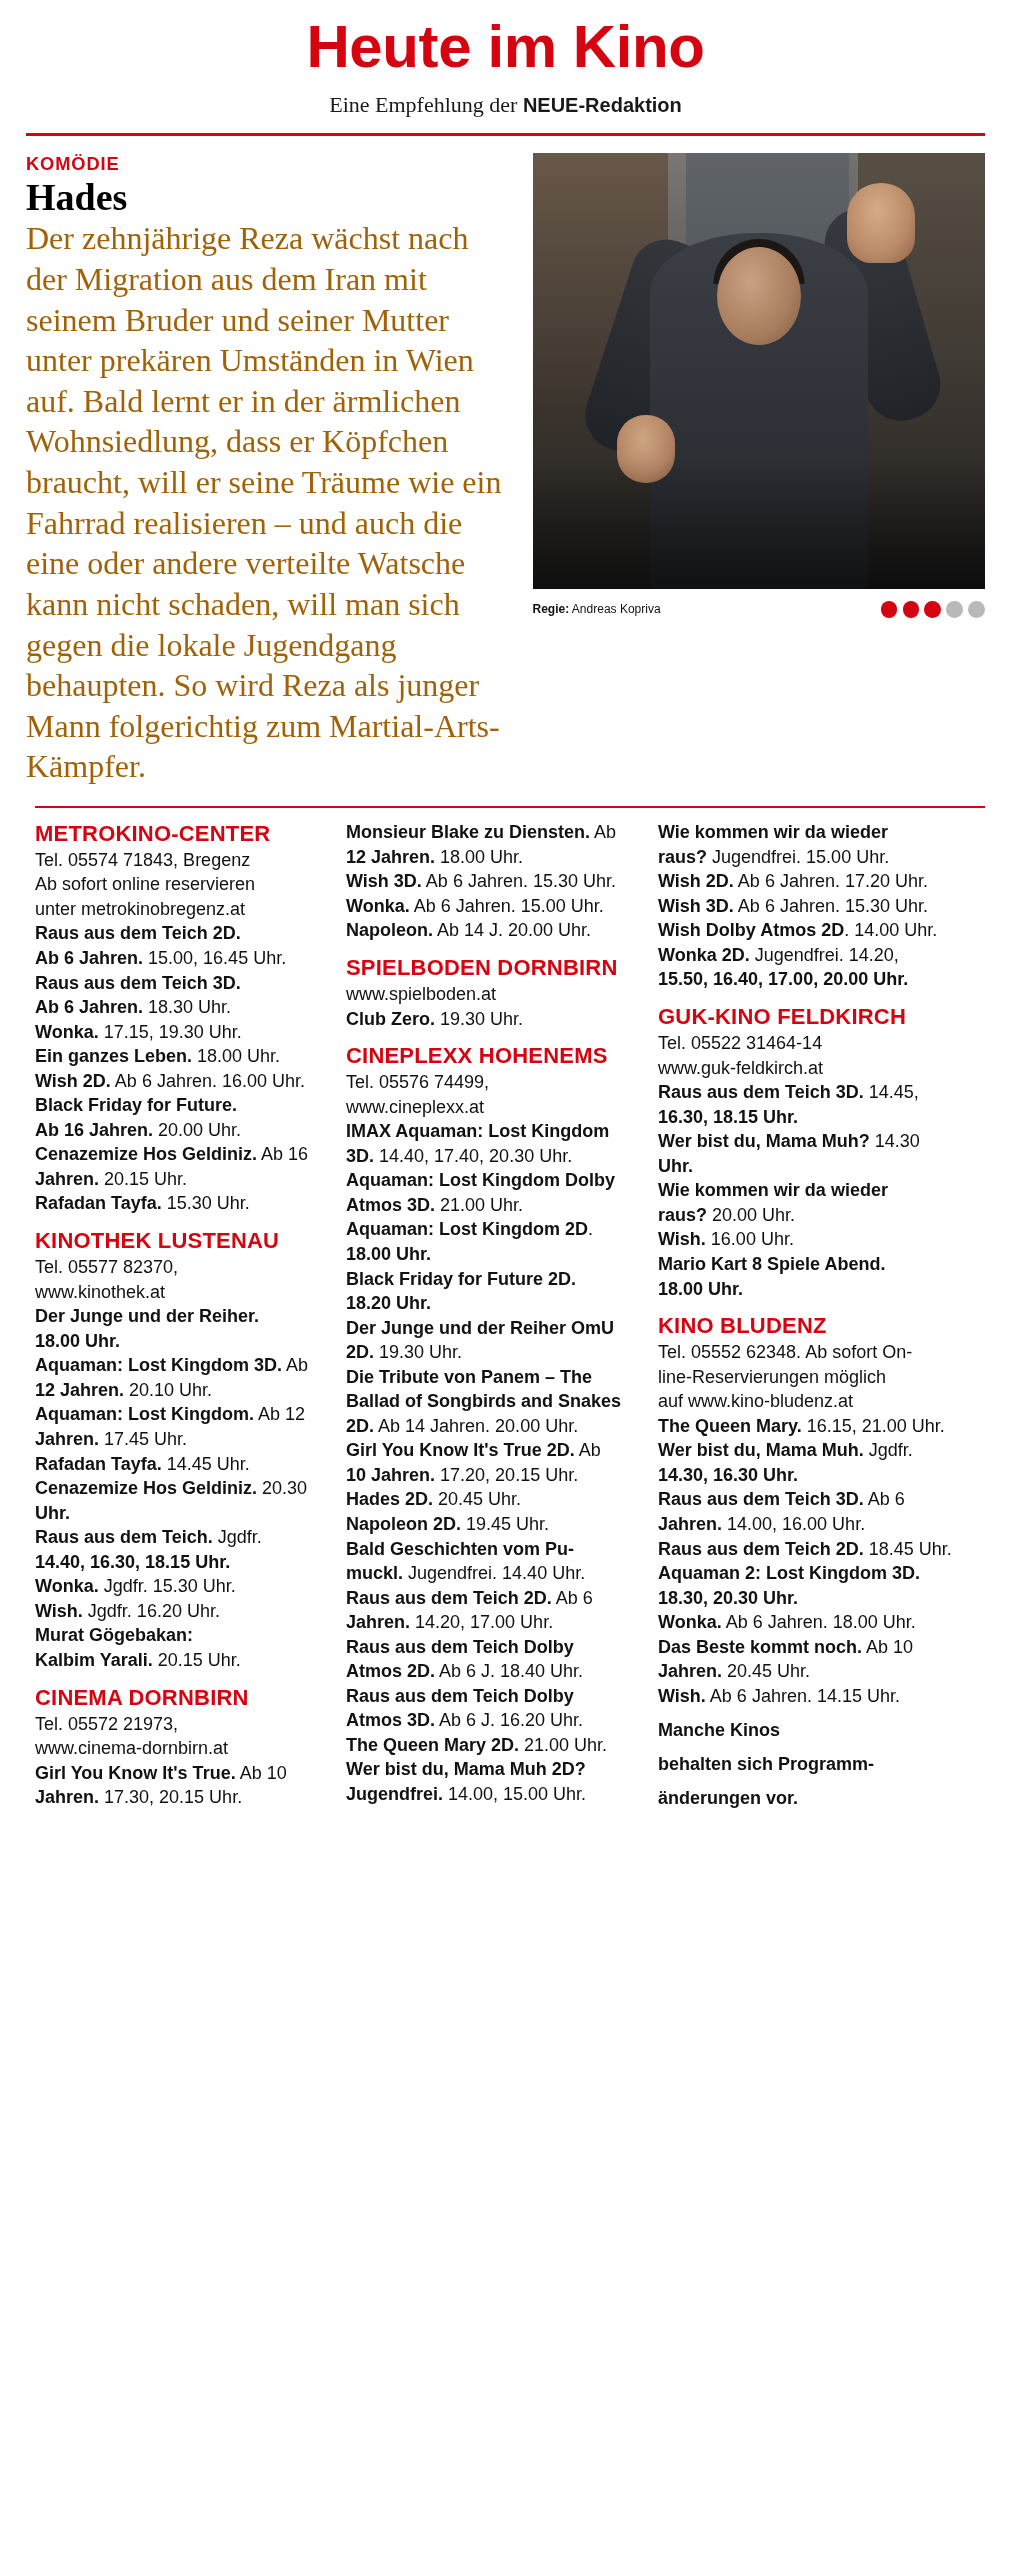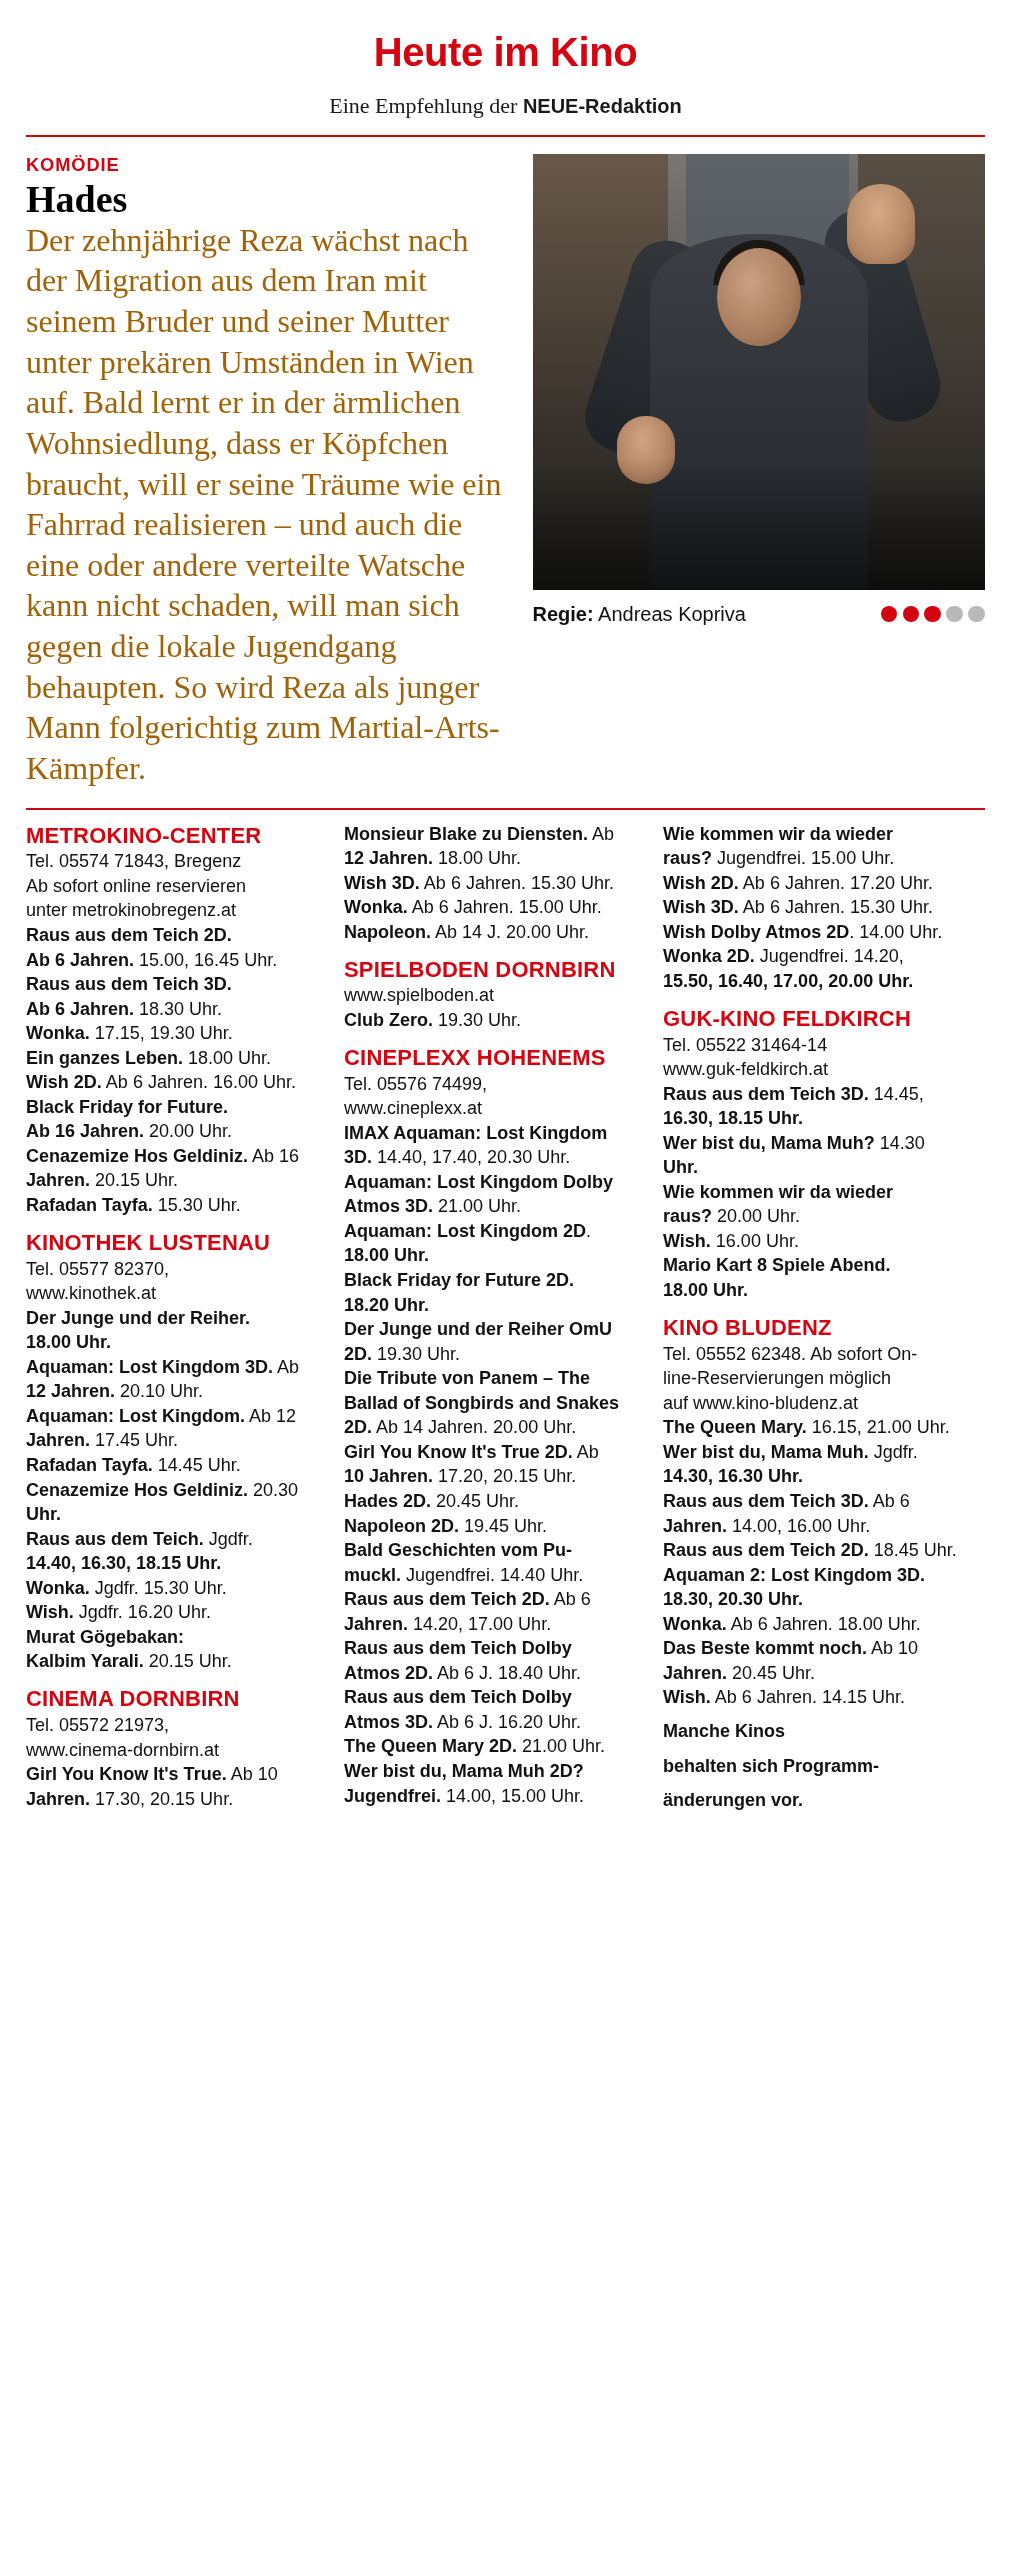--- a/index.html
+++ b/index.html
@@ -10,24 +10,24 @@
     background: #ffffff;
     font-family: "Liberation Sans", sans-serif;
     color: #111111;
     overflow: hidden;
   }
   .page { position: relative; width: 1011px; height: 2576px; padding: 0 26px; }
 
   
   .masthead { text-align: center; padding-top: 12.2px; }
   .masthead h1 {
-    margin: 18px;
+    margin: 0;
     font-family: "Liberation Sans", sans-serif;
     font-weight: 800;
-    font-size: 40px;
+    font-size: 60px;
     letter-spacing: -0.4px;
     color: #d40511;
   }
   .masthead .sub {
     margin-top: 10.5px;
     font-family: "Liberation Serif", serif;
     font-size: 22px;
     color: #1a1a1a;
   }
   .masthead .sub b { font-family: "Liberation Sans", sans-serif; font-weight: 700; font-size: 20px;}
@@ -111,34 +111,35 @@
   .poster .shadow {
     position:absolute; left:0; bottom:0; width:100%; height:131px;
     background: linear-gradient(180deg, rgba(0,0,0,0) 0%, rgba(0,0,0,.55) 100%);
   }
   .credit-line {
     display:flex; align-items:center; justify-content:space-between;
     margin-top: 12.2px;
   }
   .credit {
     font-family: "Liberation Sans", sans-serif;
-    font-size: 20px;
+    font-size: 12px;
   }
   .credit b { font-weight: 800; }
   .dots { display:flex; gap:5.2px; }
   .dot { width: 16.6px; height: 16.6px; border-radius: 50%; background: #d40511; }
   .dot.off { background: #b9b9b9; }
 
   
   .listings {
     display: flex;
-    gap: 21px;
+    gap: 14px;
     margin-top: 19px;
     border-top: 2.6px solid #d40511;
     padding-top: 14px;
+    margin-left: 9px;
   }
   .col { width: 297px; }
   .col.c2 { width: 298px; }
   .col.c3 { width: 298px; }
   .cinema-name {
     color: #d40511;
     font-weight: 800;
     font-size: 22px;
     line-height: 1.06;
     margin: 14px 0 4.4px 0;

